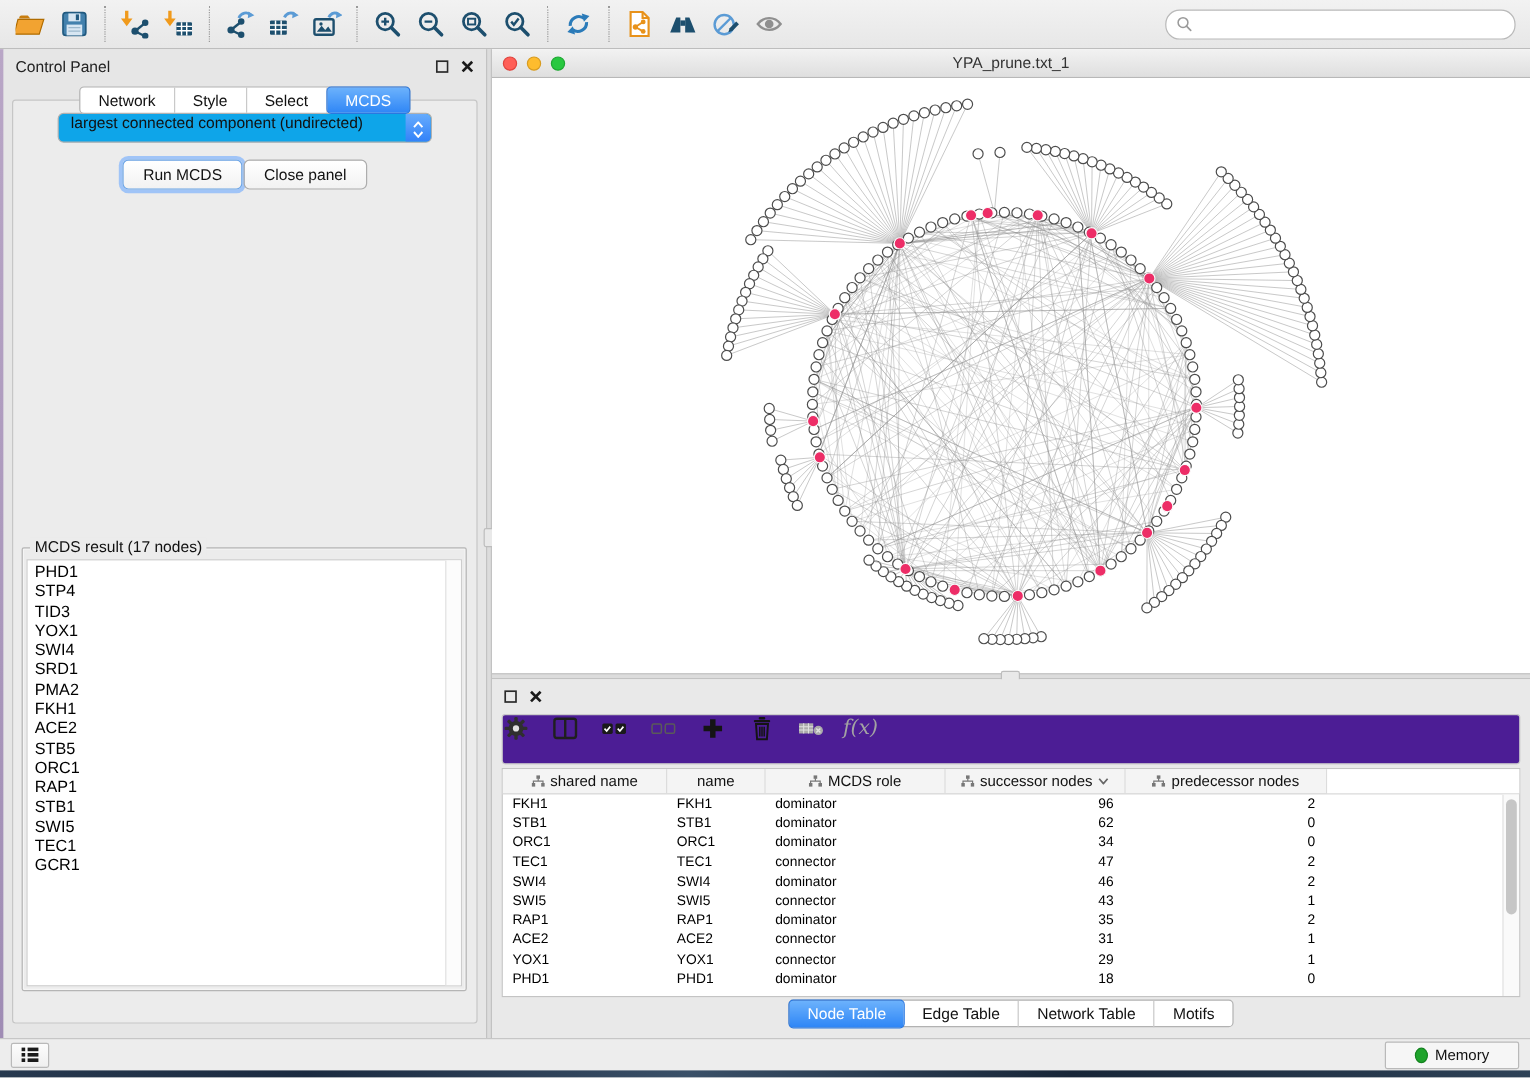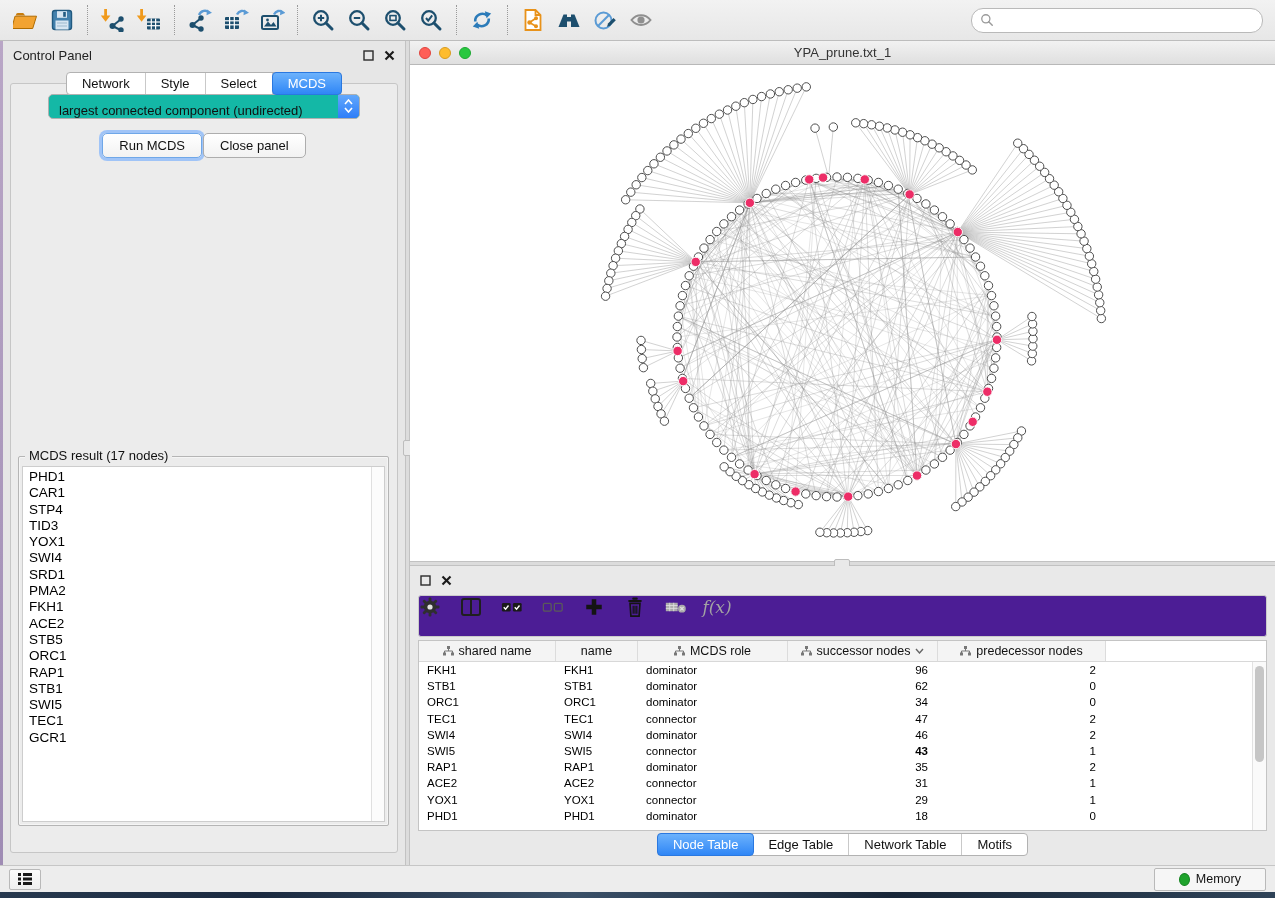--- a/index.html
+++ b/index.html
@@ -31,22 +31,22 @@
   .cp-tabs { position:absolute; top:31px; left:0; right:0; display:flex; justify-content:center; z-index:3; }
   .seg-group { display:flex; background:#fff; border:1px solid #b2b2b2; border-radius:4px; height:23px; }
   .seg { padding:2px 15px; font-size:13px; line-height:18px; border-right:1px solid #c9c9c9; color:#111; }
   .seg:last-child { border-right:none; }
   .seg.active { background:linear-gradient(#6cb2fc,#2f86f6); color:#fff; border-radius:4px; margin:-1px;
     border:1px solid #2a78e0; padding:2px 15px; }
   .cp-inner { position:absolute; left:7px; top:42px; width:388px; height:770px;
     background:#ececec; border:1px solid #c6c6c6; border-radius:3px; }
   .opt-label { text-align:center; margin-top:34px; font-size:14px; color:#111; }
   .select-row { display:flex; justify-content:center; margin-top:10px; }
-  .mac-select { width:312px; height:25px; background:#14b8a6; border:1px solid #b0b0b0; border-radius:5px;
-    display:flex; align-items:flex-end; overflow:hidden; }
+  .mac-select { width:312px; height:25px; background:#0ea5e9; border:1px solid #b0b0b0; border-radius:5px;
+    display:flex; align-items:flex-start; overflow:hidden; }
   .mac-select-text { flex:1; font-size:13px; padding-left:10px; color:#111; white-space:nowrap; }
   .mac-select-stepper { width:21px; height:25px; background:linear-gradient(#66abfd,#2e7ef8);
     display:flex; flex-direction:column; align-items:center; justify-content:center; gap:2px; border-radius:0 4px 4px 0; }
   .btn-row { display:flex; justify-content:center; gap:1px; margin-top:14px; }
   .mac-btn { height:25px; padding:0 16px; background:linear-gradient(#ffffff,#f2f2f2); border:1px solid #adadad;
     border-radius:5px; font-size:13px; color:#111; display:flex; align-items:center; }
   .mac-btn.focused { box-shadow:0 0 0 3px rgba(110,170,255,.6); border-color:#6fa7e8; }
 
   .groupbox { position:absolute; left:7px; top:372px; width:371px; height:370px;
     border:1px solid #b5b5b5; border-radius:2px; box-shadow:inset 0 0 0 1px #f5f5f5; }
@@ -93,21 +93,21 @@
     border-right:1px solid #dcdcdc; }
   .th:last-child { border-right:none; }
   .tbody { flex:1; position:relative; overflow:hidden; }
   .trow { display:flex; height:16.2px; align-items:center; }
   .td { font-size:11.5px; color:#000; white-space:nowrap; overflow:hidden; }
   .td.left { padding-left:8px; text-align:left; }
   .td.num { text-align:right; padding-right:10px; }
   .tscroll { position:absolute; right:0; top:0; bottom:0; width:14px; background:#fafafa; border-left:1px solid #e2e2e2; }
   .tthumb { position:absolute; left:2px; top:4px; width:9px; height:96px; background:#c6c6c6; border-radius:5px; }
   .tp-tabs { position:absolute; left:0; right:0; bottom:9px; display:flex; justify-content:center; }
-  .tp-seg-group { display:flex; background:#fff; border:1px solid #b2b2b2; border-radius:4px; height:23px; }
+  .tp-seg-group { display:flex; background:#fff; border:1px solid #b2b2b2; border-radius:4px; height:23px;align-items:center; }
 
   
   .status-bar { position:absolute; left:0; top:865px; width:1275px; height:27px; background:#ededed;
     border-top:1px solid #c6c6c6; display:flex; align-items:center; padding:0 9px; }
   .menu-btn { width:32px; height:21px; background:linear-gradient(#fcfcfc,#efefef); border:1px solid #b9b9b9;
     border-radius:2px; display:flex; align-items:center; justify-content:center; }
   .memory-btn { margin-left:auto; height:23px; background:#f6f6f6; border:1px solid #b9b9b9; border-radius:2px;
     display:flex; align-items:center; gap:6px; padding:0 24px; }
   .mem-dot { width:11px; height:13px; border-radius:50%; background:#1fa32c; border:1px solid #13831f; }
   .memory-label { font-size:12.5px; color:#111; }
@@ -321,21 +321,20 @@
     <div class="btn-row">
       <div class="mac-btn focused">Run MCDS</div>
       <div class="mac-btn">Close panel</div>
     </div>
 
     <div class="groupbox">
       <span class="groupbox-label">MCDS result (17 nodes)</span>
       <div class="mcds-list-wrap">
         <div class="mcds-list">
             <div class="mcds-item">PHD1</div>
-            <div class="mcds-item">CAR1</div>
             <div class="mcds-item">STP4</div>
             <div class="mcds-item">TID3</div>
             <div class="mcds-item">YOX1</div>
             <div class="mcds-item">SWI4</div>
             <div class="mcds-item">SRD1</div>
             <div class="mcds-item">PMA2</div>
             <div class="mcds-item">FKH1</div>
             <div class="mcds-item">ACE2</div>
             <div class="mcds-item">STB5</div>
             <div class="mcds-item">ORC1</div>
@@ -1191,21 +1190,21 @@
           <div class="td left" style="width: 137px;">SWI4</div>
           <div class="td left" style="width: 82px;">SWI4</div>
           <div class="td left" style="width: 150px;">dominator</div>
           <div class="td num" style="width: 150px;">46</div>
           <div class="td num" style="width: 168px;">2</div>
         </div>
         <div class="trow">
           <div class="td left" style="width: 137px;">SWI5</div>
           <div class="td left" style="width: 82px;">SWI5</div>
           <div class="td left" style="width: 150px;">connector</div>
-          <div class="td num" style="width: 150px; font-weight: bold;">43</div>
+          <div class="td num" style="width: 150px;">43</div>
           <div class="td num" style="width: 168px;">1</div>
         </div>
         <div class="trow">
           <div class="td left" style="width: 137px;">RAP1</div>
           <div class="td left" style="width: 82px;">RAP1</div>
           <div class="td left" style="width: 150px;">dominator</div>
           <div class="td num" style="width: 150px;">35</div>
           <div class="td num" style="width: 168px;">2</div>
         </div>
         <div class="trow">

